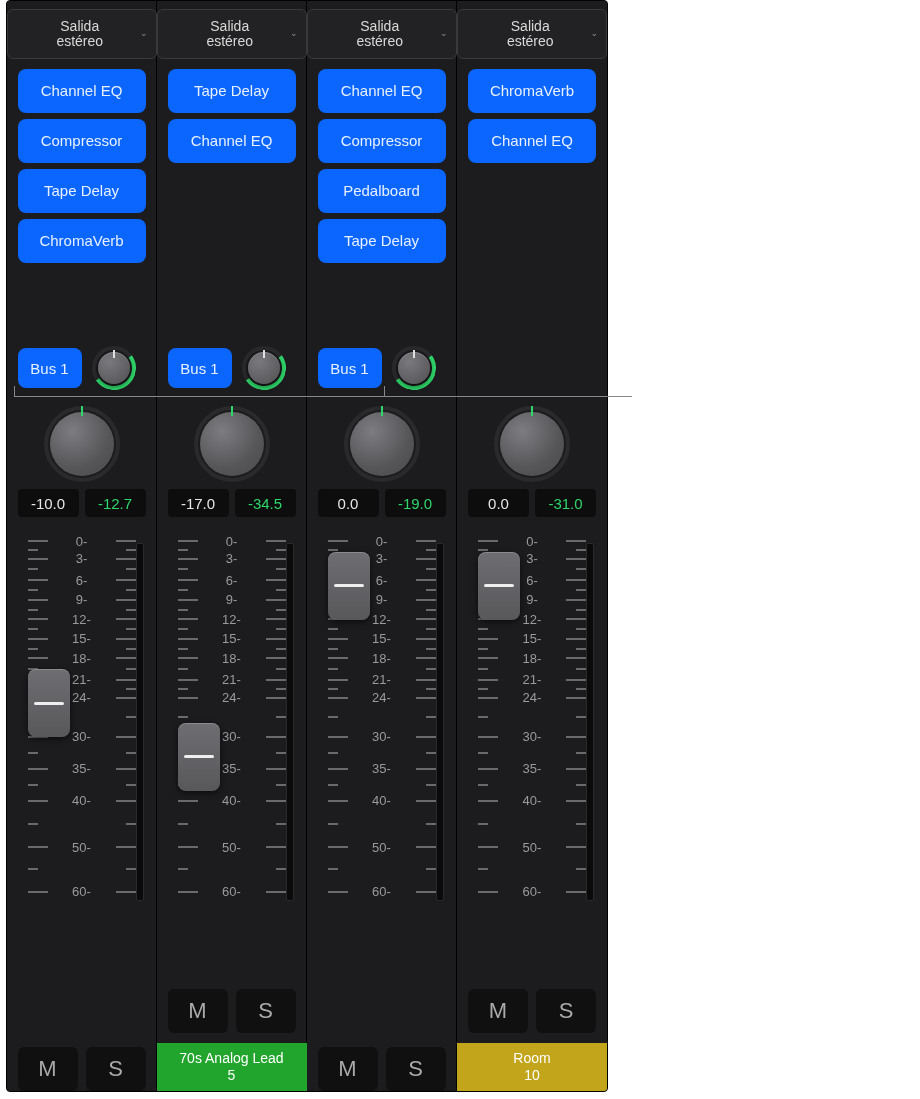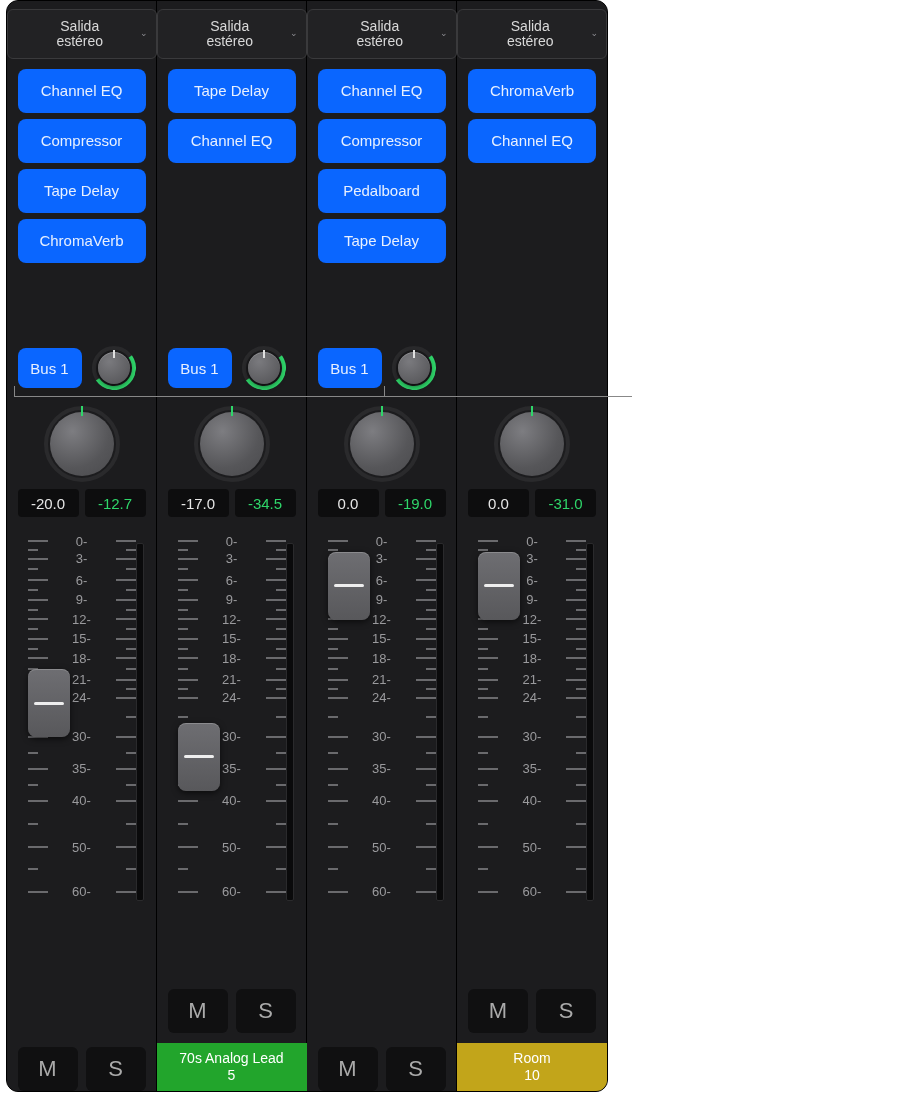--- a/index.html
+++ b/index.html
@@ -15,21 +15,21 @@
     --send-ring:#2fd66a;
     --label-green:#22a52c;
     --label-yellow:#c2a51a;
     --ms-bg:#101011;
     --ms-text:#aaaaaa;
   }
   html,body{margin:0;padding:0;background:#fff;font-family:-apple-system,Helvetica,Arial,sans-serif;}
   .stage{width:920px;height:1099px;position:relative;background:#fff;}
   .mixer{
     position:absolute;left:6px;top:0;width:600px;height:1090px;
-    background:var(--bg);display:flex;border:1px solid #000;border-radius:12px;
+    background:var(--bg);display:flex;border:1px solid #000;border-radius:4px;
     overflow:hidden;
   }
   .strip{
     width:150px;height:100%;box-sizing:border-box;background:var(--strip);
     border-right:1px solid var(--divider);display:flex;flex-direction:column;
     align-items:center;padding:8px 6px 0;
   }
   .strip:last-child{border-right:none;}
   
   .out{
@@ -168,21 +168,21 @@
             <div class="cap"></div>
             <div class="tick"></div>
     </div>
         </div>
     <div class="panwrap">
       <div class="pan">
             <div class="tick"></div>
           </div>
     </div>
     <div class="readout">
-      <div class="ro gain">-20.0</div>
+      <div class="ro gain">-10.0</div>
       <div class="ro peak">-12.7</div>
     </div>
     <div class="faderwrap">
       <div class="scale">
             <div class="row" style="top:0px;">
       <span class="tkL"></span>
       <span class="num">0-</span>
       <span class="tkR"></span>
     </div>
             <div class="row" style="top:8.9px;">

